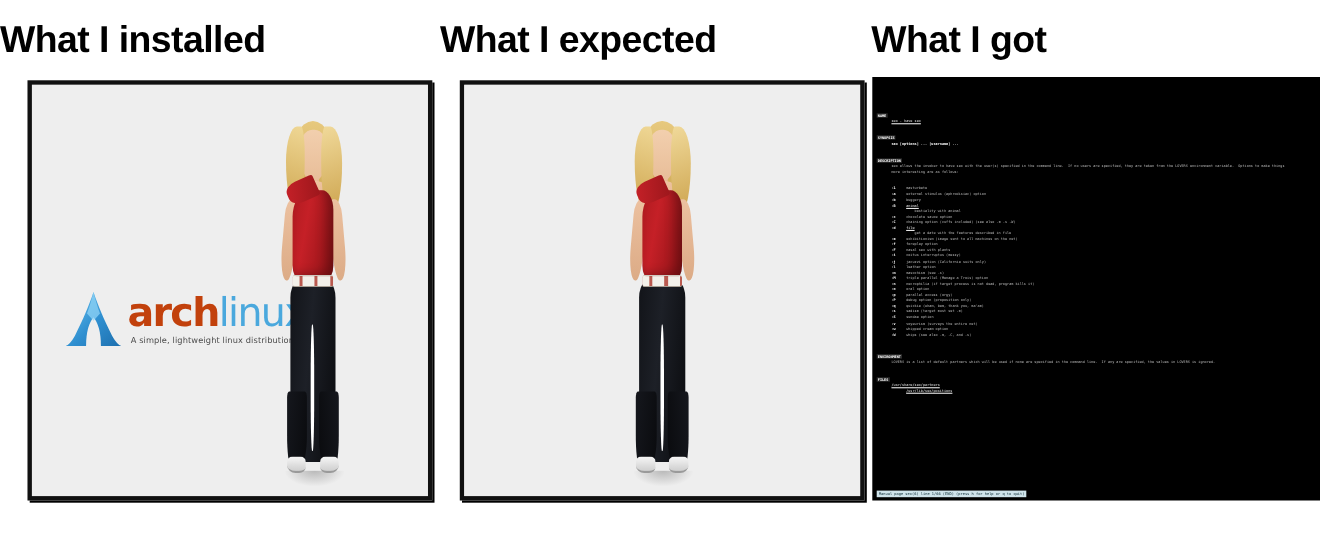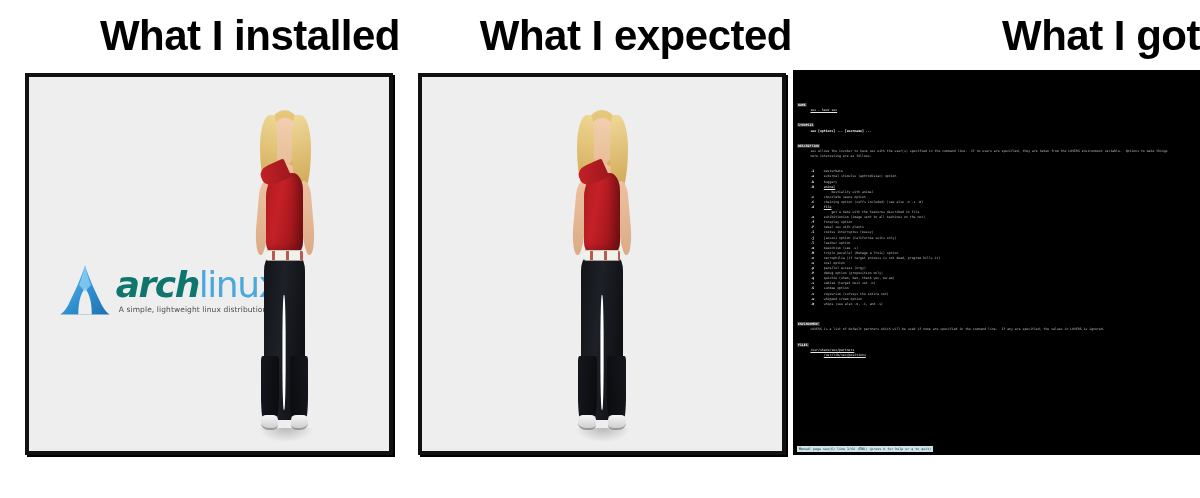--- a/index.html
+++ b/index.html
@@ -7,24 +7,24 @@
     width: 1200px; height: 498px;
     background: #ffffff;
     font-family: "Liberation Sans", sans-serif;
     overflow: hidden;
   }
   .meme { position: relative; width: 1200px; height: 498px; background: #fff; }
 
   .panel { position: absolute; top: 0; height: 498px; }
   .panel-title {
     width: 100%;
-    text-align: right;
+    text-align: left;
     font-family: "Liberation Sans", sans-serif;
     font-weight: 700;
-    font-size: 42px;
+    font-size: 34px;
     line-height: 72px;
     color: #000;
     letter-spacing: -0.5px;
     white-space: nowrap;
   }
 
   
   .photo-frame {
     position: relative;
     border: 4px solid #111;
@@ -56,21 +56,21 @@
     flex-direction: column;
     line-height: 1;
   }
   .arch-word .words {
     font-family: "DejaVu Sans", sans-serif;
     font-size: 36px;
     font-weight: 700;
     letter-spacing: -1.5px;
     white-space: nowrap;
   }
-  .arch-word .words .a1 { color: #0f766e; font-style: italic; }
+  .arch-word .words .a1 { color: #c2410c; }
   .arch-word .words .a2 { color: #4aa8dd; font-weight: 400; }
   .arch-word .words .tm { font-size: 9px; color: #888; vertical-align: super; }
   .arch-tagline {
     margin-top: 3px;
     margin-left: 3px;
     font-family: "DejaVu Sans", sans-serif;
     font-size: 7.5px;
     color: #4c4c4c;
     white-space: nowrap;
     letter-spacing: 0.1px;

